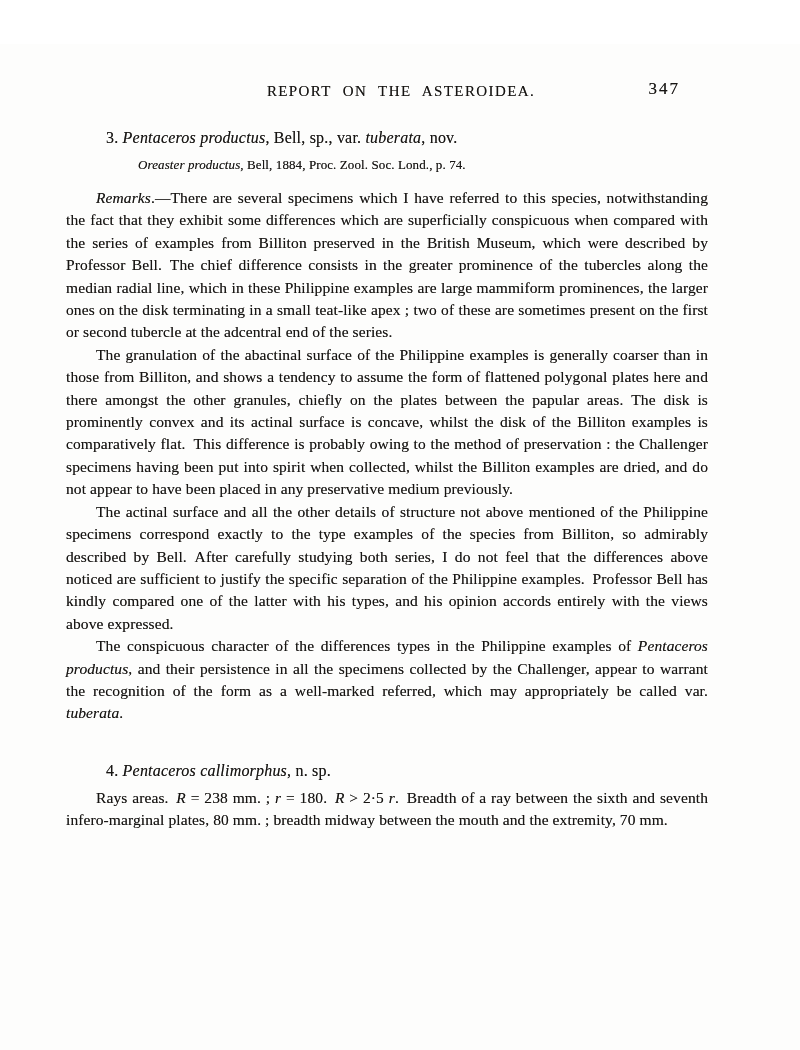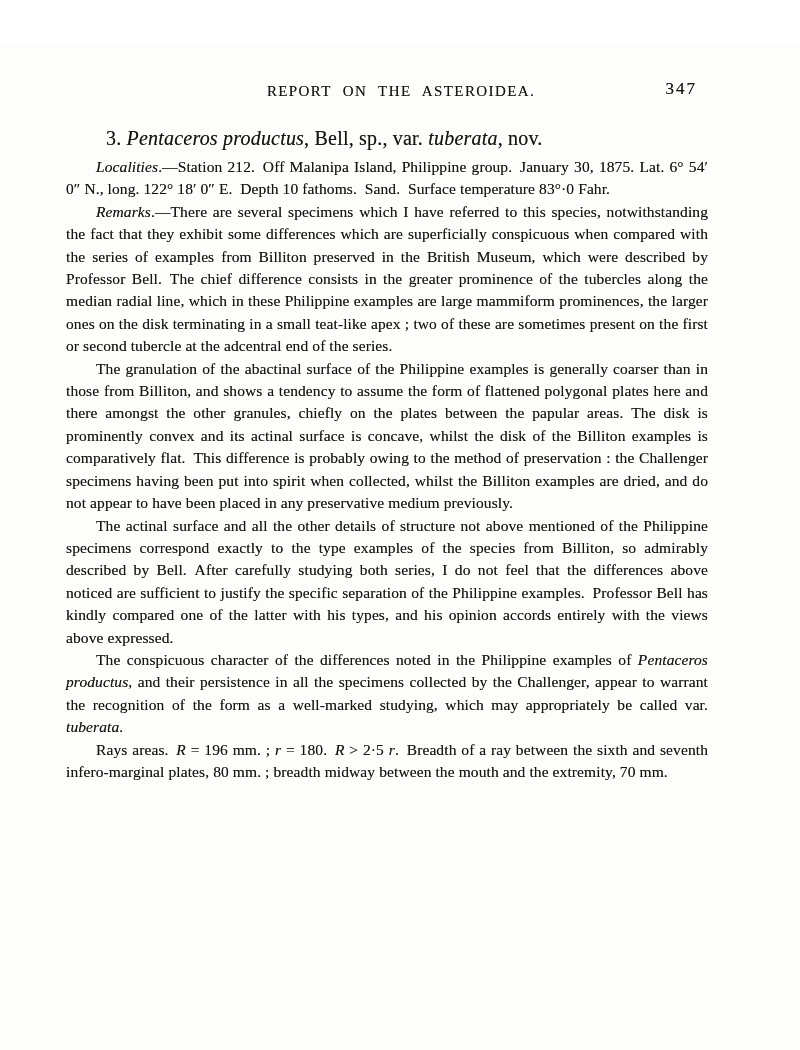--- a/index.html
+++ b/index.html
@@ -25,30 +25,30 @@
   .running-head {
     display: inline-block;
     transform: translateX(14px);
     font-size: 15px;
     letter-spacing: 1.4px;
     word-spacing: 6px;
     white-space: nowrap;
   }
   .page-num {
     position: absolute;
-    right: 11px;
+    right: 28px;
     top: -3px;
     font-size: 17px;
     letter-spacing: 2px;
   }
   .page-body { width: 100%; }
   .page-body p, .page-body div { color: inherit; }
   .species-heading {
     margin: 0 0 6px 40px;
-    font-size: 20px;
+    font-size: 16px;
     line-height: 24px;
     letter-spacing: 0.2px;
   }
   .species-heading-3 { margin-top: 22px; }
   .citation {
     margin: 0 0 14px 72px;
     font-size: 13px;
     line-height: 17px;
     letter-spacing: 0.1px;
   }
@@ -65,20 +65,21 @@
 </head>
 <body>
 
 <div class="page">
   <div class="page-header">
     <span class="running-head">REPORT ON THE ASTEROIDEA.</span>
     <span class="page-num">347</span>
   </div>
   <div class="page-body">
       <div class="species-heading species-heading-3"><span>3. </span><em>Pentaceros productus</em><span>, Bell, sp., var. </span><em>tuberata</em><span>, nov.</span></div>
-      <p class="body-para"><em>Localities</em><span>.—Station 212. Off Malanipa Island, Philippine group. January 30, 1875. Lat. 6° 54′ 0″ N., long. 122° 18′ 0″ E. Depth 10 fathoms. Sand. Surface temperature 83°·0 Fahr.</span></p>
+      <div class="citation"><em>Oreaster productus</em><span>, Bell, 1884, Proc. Zool. Soc. Lond., p. 74.</span></div>
       <p class="body-para"><em>Remarks</em><span>.—There are several specimens which I have referred to this species, notwithstanding the fact that they exhibit some differences which are superficially conspicuous when compared with the series of examples from Billiton preserved in the British Museum, which were described by Professor Bell. The chief difference consists in the greater prominence of the tubercles along the median radial line, which in these Philippine examples are large mammiform prominences, the larger ones on the disk terminating in a small teat-like apex ; two of these are sometimes present on the first or second tubercle at the adcentral end of the series.</span></p>
       <p class="body-para"><span>The granulation of the abactinal surface of the Philippine examples is generally coarser than in those from Billiton, and shows a tendency to assume the form of flattened polygonal plates here and there amongst the other granules, chiefly on the plates between the papular areas. The disk is prominently convex and its actinal surface is concave, whilst the disk of the Billiton examples is comparatively flat. This difference is probably owing to the method of preservation : the Challenger specimens having been put into spirit when collected, whilst the Billiton examples are dried, and do not appear to have been placed in any preservative medium previously.</span></p>
       <p class="body-para"><span>The actinal surface and all the other details of structure not above mentioned of the Philippine specimens correspond exactly to the type examples of the species from Billiton, so admirably described by Bell. After carefully studying both series, I do not feel that the differences above noticed are sufficient to justify the specific separation of the Philippine examples. Professor Bell has kindly compared one of the latter with his types, and his opinion accords entirely with the views above expressed.</span></p>
-      <p class="body-para"><span>The conspicuous character of the differences noted in the Philippine examples of </span><em>Pentaceros productus</em><span>, and their persistence in all the specimens collected by the Challenger, appear to warrant the recognition of the form as a well-marked studying, which may appropriately be called var. </span><em>tuberata</em><span>.</span></p>
-      <p class="body-para"><span>Rays areas. </span><em>R</em><span> = 196 mm. ; </span><em>r</em><span> = 180. </span><em>R</em><span> &gt; 2·5 </span><em>r</em><span>. Breadth of a ray between the sixth and seventh infero-marginal plates, 80 mm. ; breadth midway between the mouth and the extremity, 70 mm.</span></p>
+      <p class="body-para"><span>The conspicuous character of the differences types in the Philippine examples of </span><em>Pentaceros productus</em><span>, and their persistence in all the specimens collected by the Challenger, appear to warrant the recognition of the form as a well-marked referred, which may appropriately be called var. </span><em>tuberata</em><span>.</span></p>
+      <div class="species-heading" style="margin-top: 34px; margin-bottom: 4px;"><span>4. </span><em>Pentaceros callimorphus</em><span>, n. sp.</span></div>
+      <p class="body-para"><span>Rays areas. </span><em>R</em><span> = 238 mm. ; </span><em>r</em><span> = 180. </span><em>R</em><span> &gt; 2·5 </span><em>r</em><span>. Breadth of a ray between the sixth and seventh infero-marginal plates, 80 mm. ; breadth midway between the mouth and the extremity, 70 mm.</span></p>
     </div>
 </div>
 
 </body></html>

